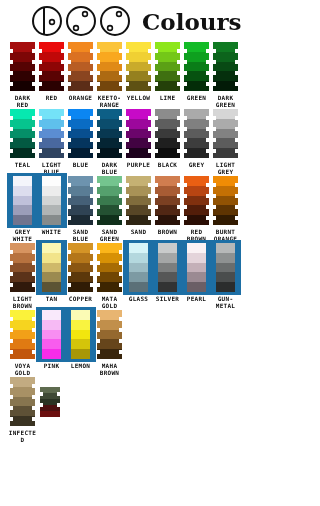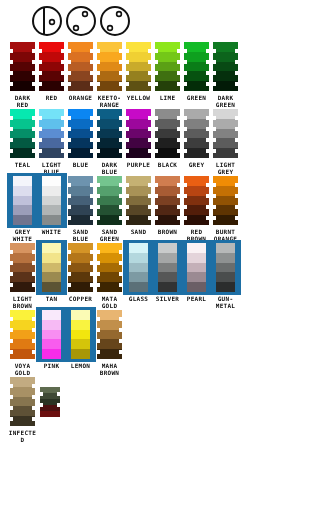--- a/index.html
+++ b/index.html
@@ -105,20 +105,21 @@
         </svg>
       </span>
       <span>
         <svg width="34" height="34" viewBox="0 0 34 34">
           <circle cx="17" cy="17" r="14" fill="#ffffff" stroke="#111111" stroke-width="2"></circle>
           <circle cx="21" cy="10" r="2.4" fill="#ffffff" stroke="#111111" stroke-width="1.6"></circle>
           <circle cx="12" cy="24" r="2.4" fill="#ffffff" stroke="#111111" stroke-width="1.6"></circle>
         </svg>
       </span>
     </div>
+    <div class="title">Colours</div>
   </div>
 
   <div class="rows" id="rows">
       <div class="row">
         <div class="cell">
           <div class="swatch">
             <div class="band" style="background: rgb(165, 13, 13);"></div>
             <div class="band" style="background: rgb(125, 6, 6);"></div>
             <div class="band" style="background: rgb(86, 3, 3);"></div>
             <div class="band" style="background: rgb(48, 1, 1);"></div>

